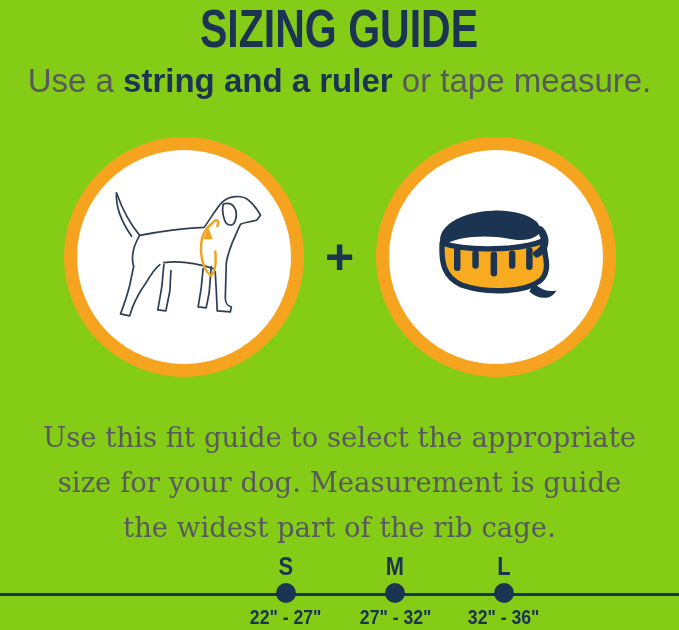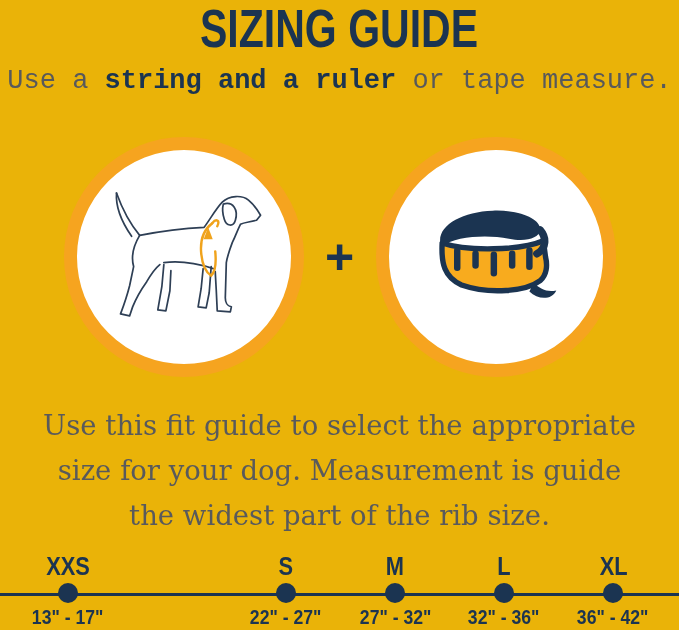--- a/index.html
+++ b/index.html
@@ -1,40 +1,40 @@
 <!DOCTYPE html>
 <html><head>
 <meta charset="utf-8">
 <style>
   html,body{margin:0;padding:0;background:#ffffff;}
   .page{
     position:relative;
     width:679px;height:630px;
-    background:#eab308;
+    background:#84cc16;
     overflow:hidden;
     font-family:"Liberation Sans",sans-serif;
     -webkit-font-smoothing:antialiased;
   }
   
   .title{
     margin:2px 0 0 0;
     text-align:center;
     color:#1b3451;
     font-size:54px;
     line-height:52px;
     font-weight:800;
     letter-spacing:0px;
     white-space:nowrap;
   }
   .condense-title{display:inline-block;transform:scaleX(0.76);transform-origin:center;}
   .subtitle{
     margin:9px 0 0 0;
     text-align:center;
-    font-family:Liberation Mono, monospace;
-    font-size:27px;
+    font-family:Liberation Sans, sans-serif;
+    font-size:33px;
     line-height:36px;
     color:#58595b;
     white-space:nowrap;
   }
   .subtitle .emph{color:#1b3451;font-weight:700;}
   
   .circles-row{
     margin-top:38px;
     display:flex;
     justify-content:center;
@@ -52,21 +52,21 @@
     width:72px;
     text-align:center;
     color:#1b3451;
     font-size:50px;
     font-weight:800;
     line-height:50px;
     flex:0 0 auto;
   }
   
   .instructions{
-    margin-top:26px;
+    margin-top:38px;
     text-align:center;
     font-family:"DejaVu Serif","Liberation Serif",serif;
     font-size:27.5px;
     line-height:45px;
     color:#595a5c;
   }
   
   .scale{
     position:absolute;
     left:0;right:0;bottom:0;
@@ -157,51 +157,41 @@
         <path d="M14,40 C8,22 32,8 62,7 C88,6 107,15 106,25 C105,33 92,36 77,33 C55,29 28,31 14,40 Z" fill="#1b3451"></path>
         <path d="M106,25 C112,32 112,42 103,47" fill="none" stroke="#1b3451" stroke-width="7" stroke-linecap="round"></path>
       </svg>
     </div>
 
   </div>
 
   <div class="instructions">
     <div>Use this fit guide to select the appropriate</div>
     <div>size for your dog. Measurement is guide</div>
-    <div>the widest part of the rib size.</div>
+    <div>the widest part of the rib cage.</div>
   </div>
 
   <div class="scale">
     <div class="scale-line"></div>
 
-    <div class="size-col pos-0">
-      <span class="size-label"><span class="condense">XXS</span></span>
-      <div class="size-dot"></div>
-      <span class="size-range"><span class="condense">13" - 17"</span></span>
-    </div>
 
 
     <div class="size-col pos-2">
       <span class="size-label"><span class="condense">S</span></span>
       <div class="size-dot"></div>
       <span class="size-range"><span class="condense">22" - 27"</span></span>
     </div>
 
     <div class="size-col pos-3">
       <span class="size-label"><span class="condense">M</span></span>
       <div class="size-dot"></div>
       <span class="size-range"><span class="condense">27" - 32"</span></span>
     </div>
 
     <div class="size-col pos-4">
       <span class="size-label"><span class="condense">L</span></span>
       <div class="size-dot"></div>
       <span class="size-range"><span class="condense">32" - 36"</span></span>
     </div>
 
-    <div class="size-col pos-5">
-      <span class="size-label"><span class="condense">XL</span></span>
-      <div class="size-dot"></div>
-      <span class="size-range"><span class="condense">36" - 42"</span></span>
-    </div>
   </div>
 
 </div>
 
 </body></html>

